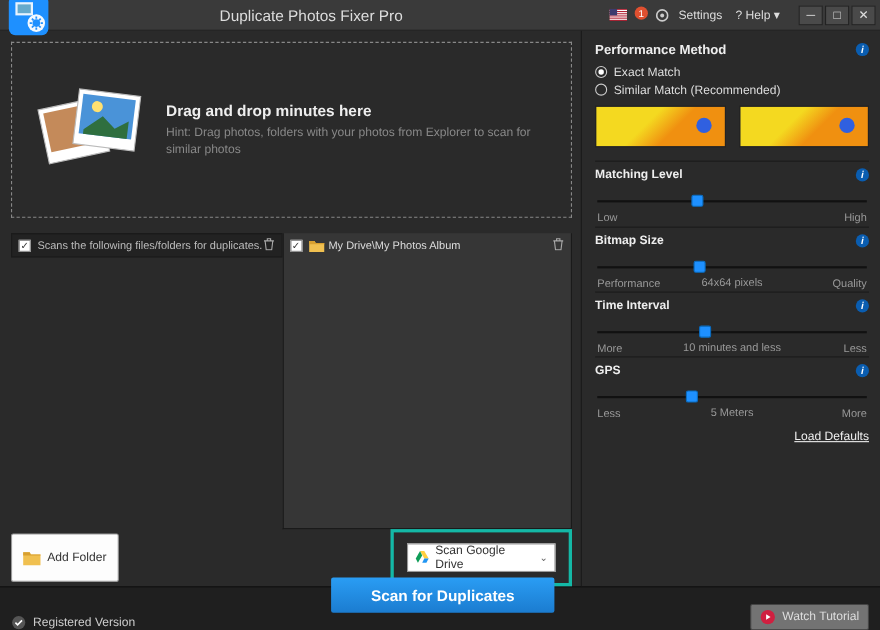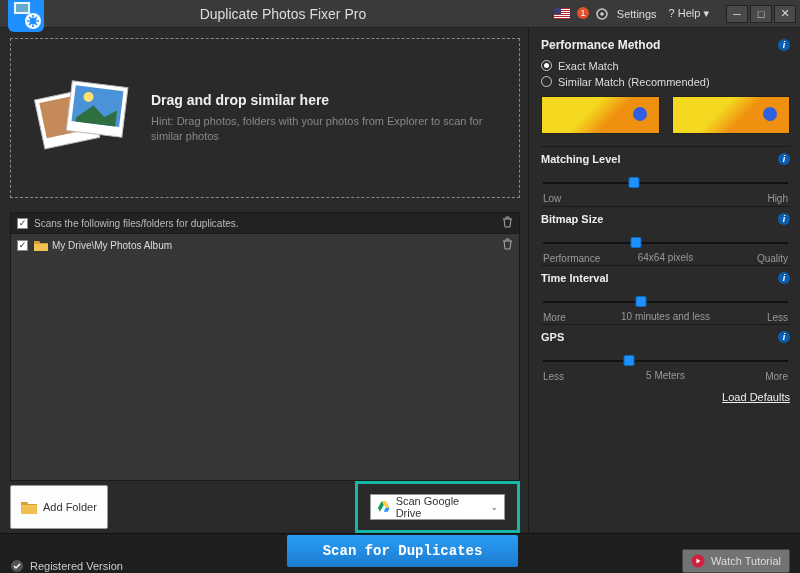--- a/index.html
+++ b/index.html
@@ -13,38 +13,38 @@
   .tb-link { color: #ddd; font-size: 11px; cursor: pointer; padding: 2px 3px; }
   .win-btns { display: flex; margin-left: 6px; }
   .win-btn { width: 22px; height: 18px; background: #4a4a4a; border: 1px solid #222; color: #ddd; display:flex; align-items:center; justify-content:center; font-size:11px; cursor:pointer; margin-left:2px; }
   .content { display:flex; height: 505px; }
   .left { width: 528px; padding: 10px 8px 0 10px; display:flex; flex-direction:column; }
   .right { width: 272px; border-left: 1px solid #1a1a1a; padding: 10px 10px 0 12px; overflow:hidden; }
   .dropzone { border: 1px dashed #888; height: 160px; display:flex; align-items:center; padding: 0 15px; gap: 15px; }
   .dropzone-icon { width: 110px; height: 100px; flex-shrink:0; }
   .dropzone h3 { color: #eee; font-size: 14px; font-weight: bold; margin-bottom: 6px; }
   .dropzone p { color: #888; font-size: 11px; line-height: 1.4; }
-  .list-area { margin-top: 14px; flex:1; display:flex; flex-direction:column;text-align:right; }
+  .list-area { margin-top: 14px; flex:1; display:flex; flex-direction:row;text-align:right; }
   .list-header { background:#222; height: 22px; display:flex; align-items:center; padding:0 6px; color:#bbb; font-size:10px; border:1px solid #1a1a1a; }
   .list-header .trash { margin-left:auto; cursor:pointer; }
   .list-body { flex:1; background:#363636; border:1px solid #1a1a1a; border-top:none; overflow:auto; }
   .list-row { height:22px; display:flex; align-items:center; padding:0 6px; font-size:10px; color:#ddd; }
   .list-row .chk { margin-right:6px; }
   .list-row .fico { width:14px; height:12px; margin-right:4px; }
   .list-row .trash { margin-left:auto; cursor:pointer; }
   .bottom-row { height: 52px; display:flex; align-items:center; gap:8px; }
   .btn { background:#fdfdfd; color:#333; height:44px; border:1px solid #999; border-radius:2px; display:flex; align-items:center; padding:0 10px; gap:6px; font-size:11px; cursor:pointer; white-space:nowrap; }
   .btn-folder-icon { width:16px; height:14px; }
   .highlight-box { border:3px solid #14b8a6; padding:10px 12px; margin-left:auto; }
   .scan-gdrive { background:#fff; width:135px; height:26px; border:1px solid #999; display:flex; align-items:center; padding:0 6px; gap:5px; font-size:11px; color:#333; cursor:pointer;}
   .scan-gdrive .caret { margin-left:auto; font-size:9px; color:#666;}
   .gdrive-icon { width:14px; height:12px; }
   .footer { height: 40px; background:#1f1f1f; display:flex; align-items:flex-end; padding:0 10px; border-top:1px solid #111;}
   .registered { display:flex; align-items:center; gap:6px; color:#ccc; font-size:11px;}
-  .scan-btn { background: linear-gradient(#2a9df4,#1b7cd0); color:#fff; padding:8px 36px; font-size:14px; font-weight:bold; border:none; border-radius:2px; cursor:pointer; margin:6px auto;font-family:Liberation Mono, monospace;}
+  .scan-btn { background: linear-gradient(#2a9df4,#1b7cd0); color:#fff; padding:8px 36px; font-size:14px; font-weight:bold; border:none; border-radius:2px; cursor:pointer; margin:16px auto;}
   .watch { display:flex; align-items:center; gap:6px; color:#ddd; font-size:11px; cursor:pointer; padding:4px 8px; background:#737373; border:1px solid #444; border-radius:2px;}
   .play-icon { width:14px; height:14px; }
   
   .panel-title { display:flex; align-items:center; justify-content:space-between; font-weight:bold; color:#eee; font-size:12px; margin-bottom:8px;}
   .info-dot { width:12px; height:12px; border-radius:50%; background:#0a5db0; color:#fff; display:flex; align-items:center; justify-content:center; font-size:9px; font-style:italic; cursor:pointer;}
   .radio-row { display:flex; gap:6px; margin:4px 0; color:#ddd; font-size:11px;}
   .radio { width:11px; height:11px; border-radius:50%; border:1px solid #ccc; display:inline-flex; align-items:center; justify-content:center;}
   .radio.selected::after { content:""; width:5px; height:5px; border-radius:50%; background:#fff;}
   .thumbs { display:flex; gap:12px; margin:8px 0 12px;}
   .thumb { height:38px; flex:1; background: linear-gradient(135deg,#f4d920 40%,#f09010 60%); position:relative; border:1px solid #222;}
@@ -116,21 +116,21 @@
             </g>
             <g transform="rotate(7 70 50)">
               <rect x="42" y="16" width="56" height="50" fill="#fff" stroke="#bbb"></rect>
               <rect x="46" y="20" width="48" height="36" fill="#4a93d8"></rect>
               <circle cx="60" cy="30" r="5" fill="#ffe070"></circle>
               <path d="M50 52 L66 38 L78 48 L90 40 L90 56 L50 56 Z" fill="#2f6f3f"></path>
             </g>
           </svg>
       </div>
       <div>
-        <h3>Drag and drop similar here</h3>
+        <h3>Drag and drop minutes here</h3>
         <p>Hint: Drag photos, folders with your photos from Explorer to scan for similar photos</p>
       </div>
     </div>
 
     <div class="list-area">
       <div class="list-header">
         <span class="chk checked"></span>
         <span style="margin-left:6px">Scans the following files/folders for duplicates.</span>
         <span class="trash"><svg viewBox="0 0 11 12">
               <path d="M1 3h9M4 3V1h3v2M2 3l1 8h5l1-8" fill="none" stroke="#aaa" stroke-width="1"></path>

